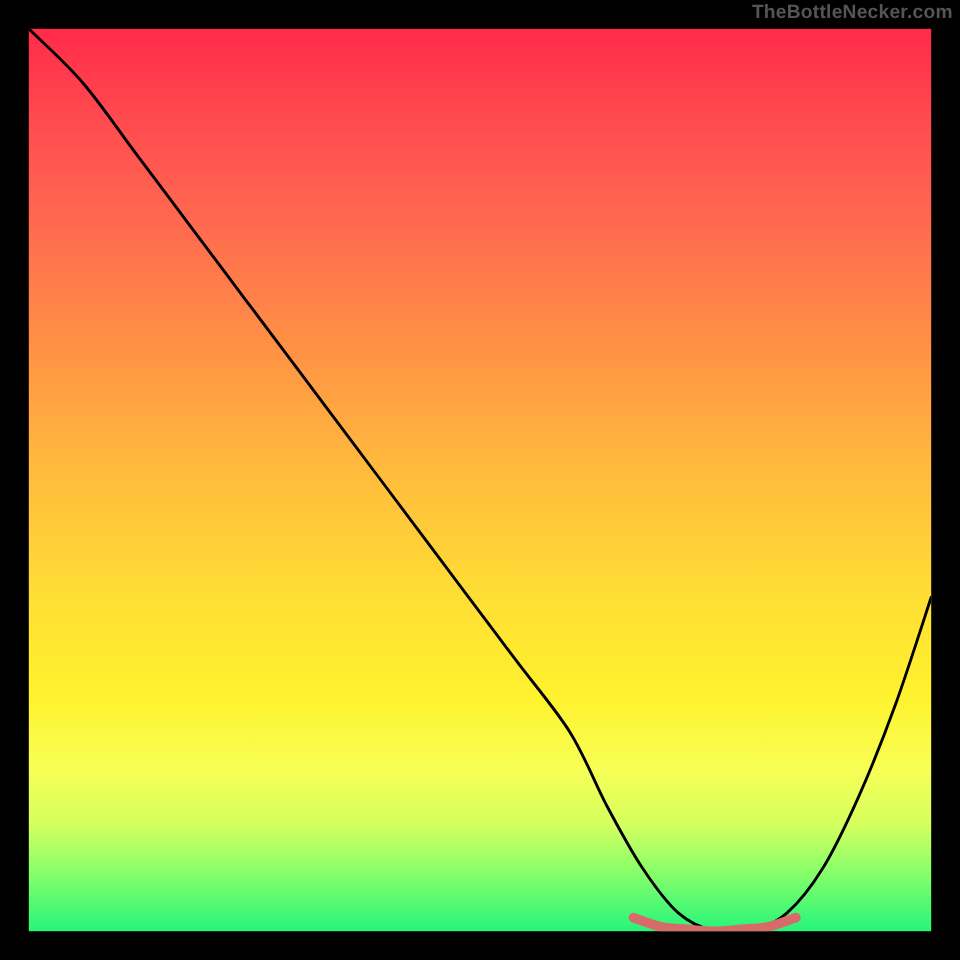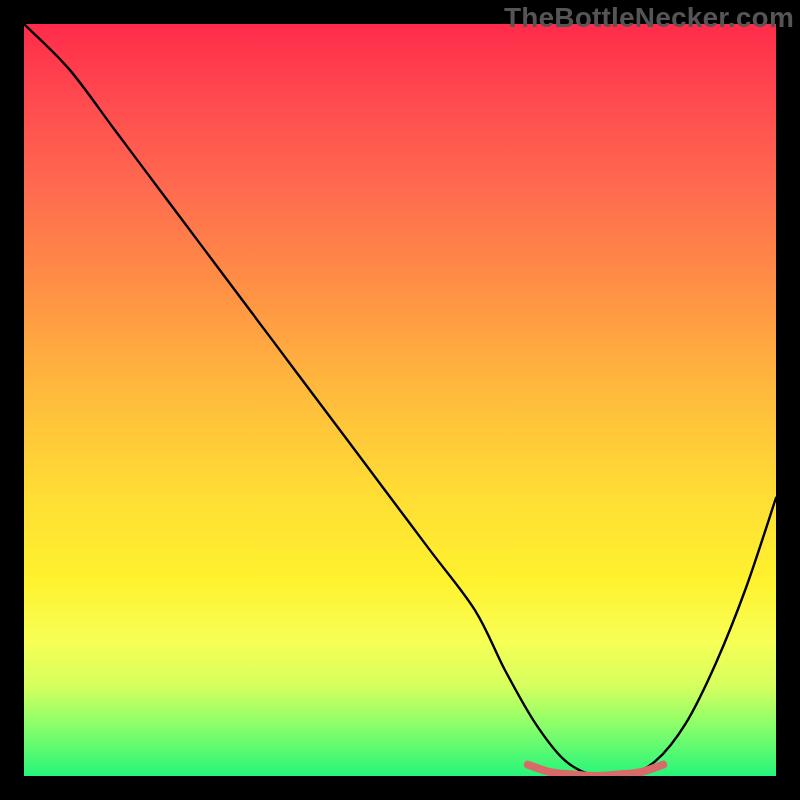--- a/index.html
+++ b/index.html
@@ -17,21 +17,21 @@
     top: 24px;
     width: 752px;
     height: 752px;
     background: #000;
   }
   .watermark {
     position: absolute;
     top: 2px;
     right: 6px;
     color: #555;
-    font-size: 28px;
+    font-size: 16px;
     font-weight: 600;
     letter-spacing: 0.2px;
     z-index: 10;
   }
   .plot-area {
     position: absolute;
     left: 0;
     top: 0;
     width: 752px;
     height: 752px;

